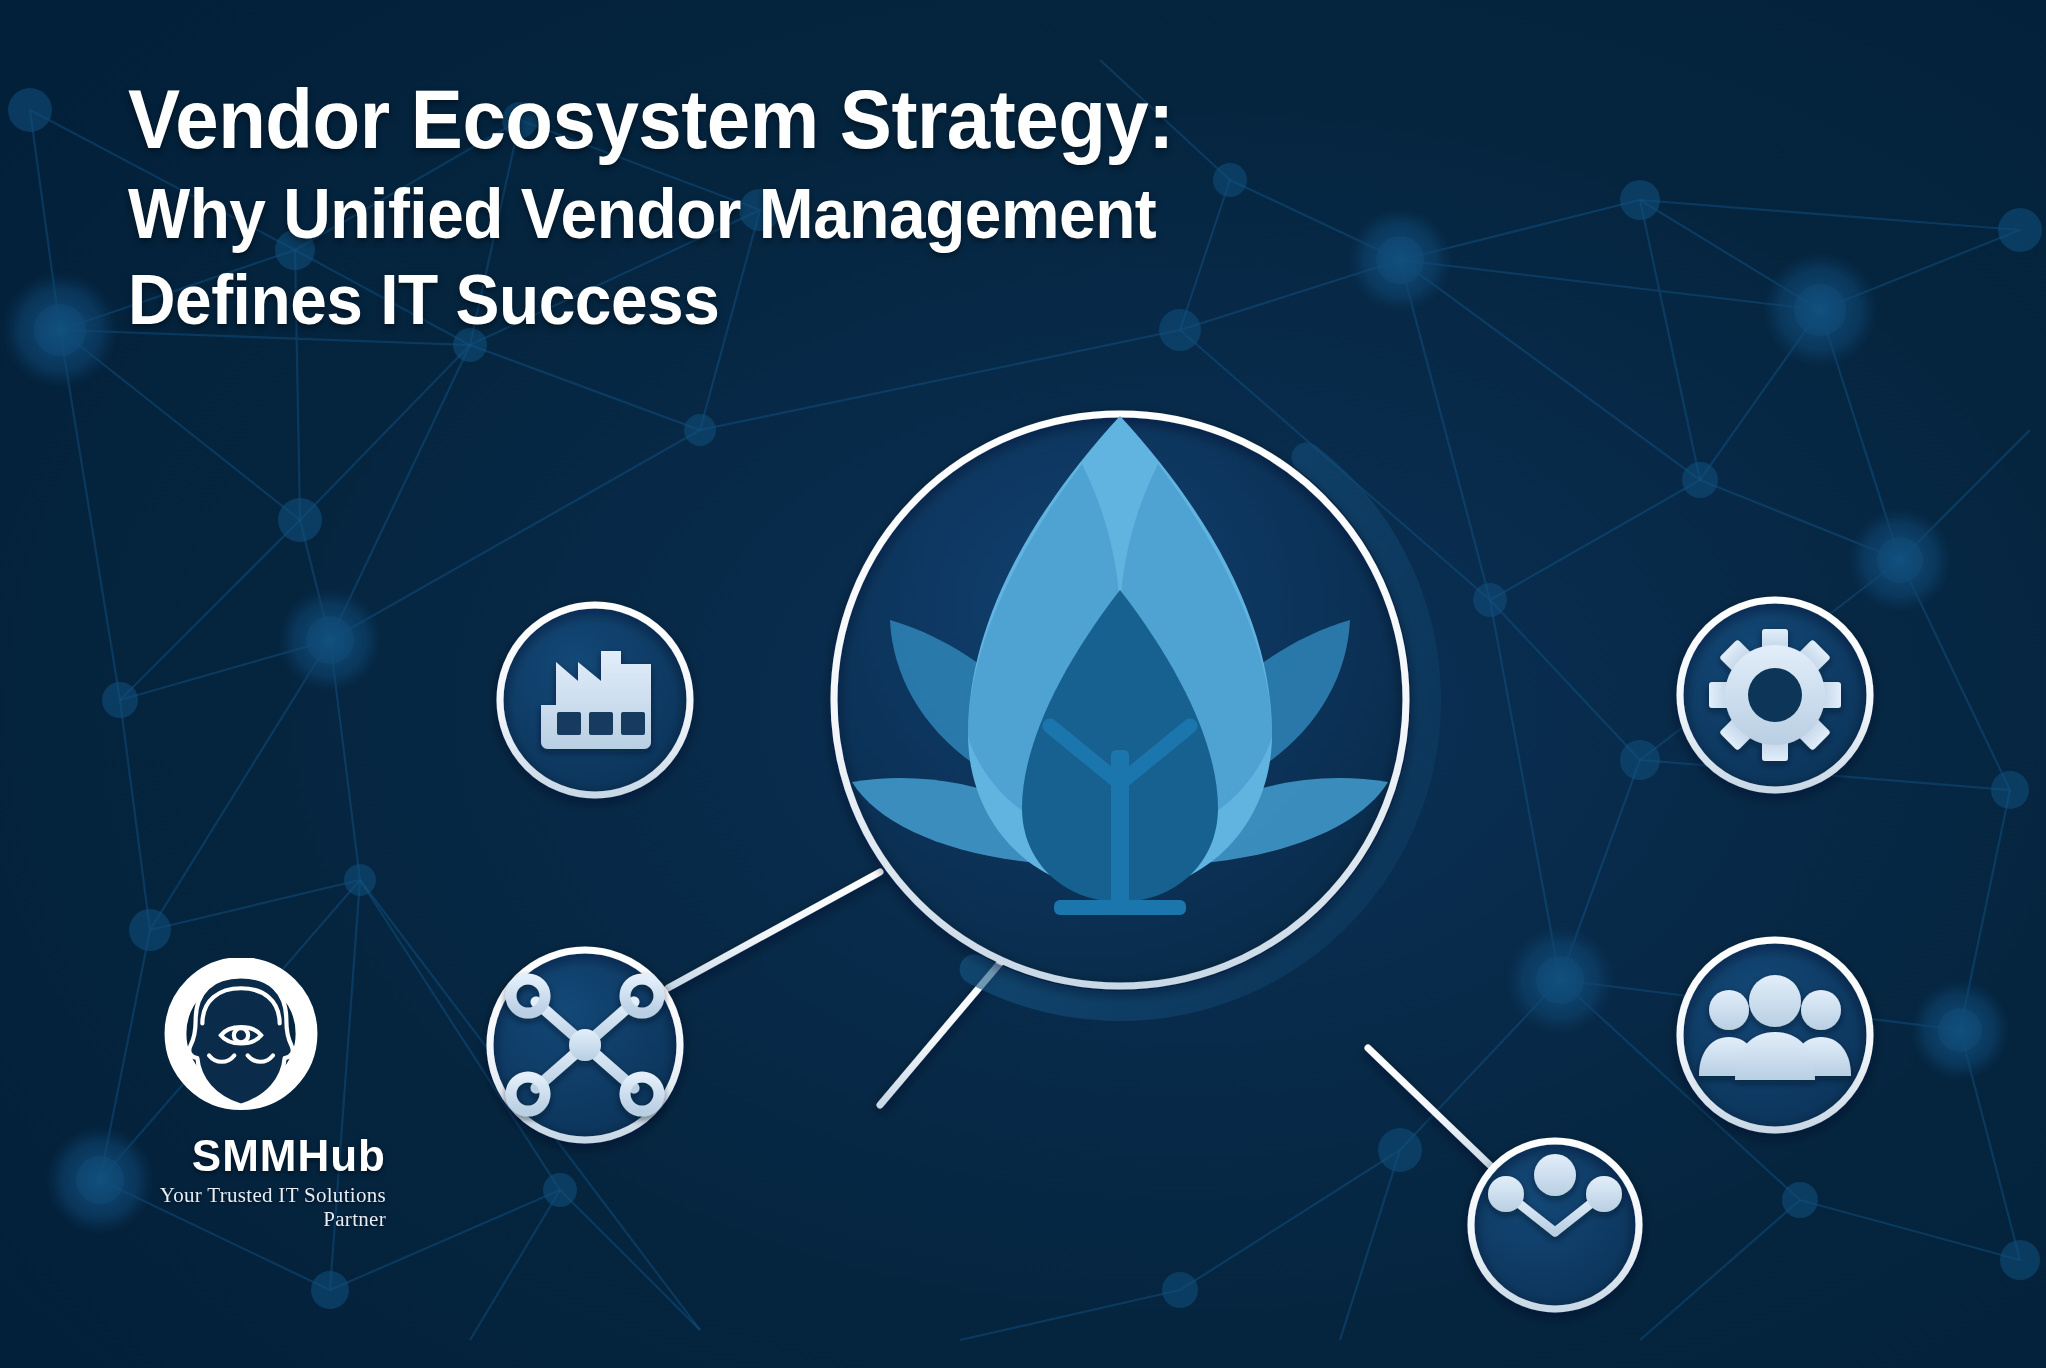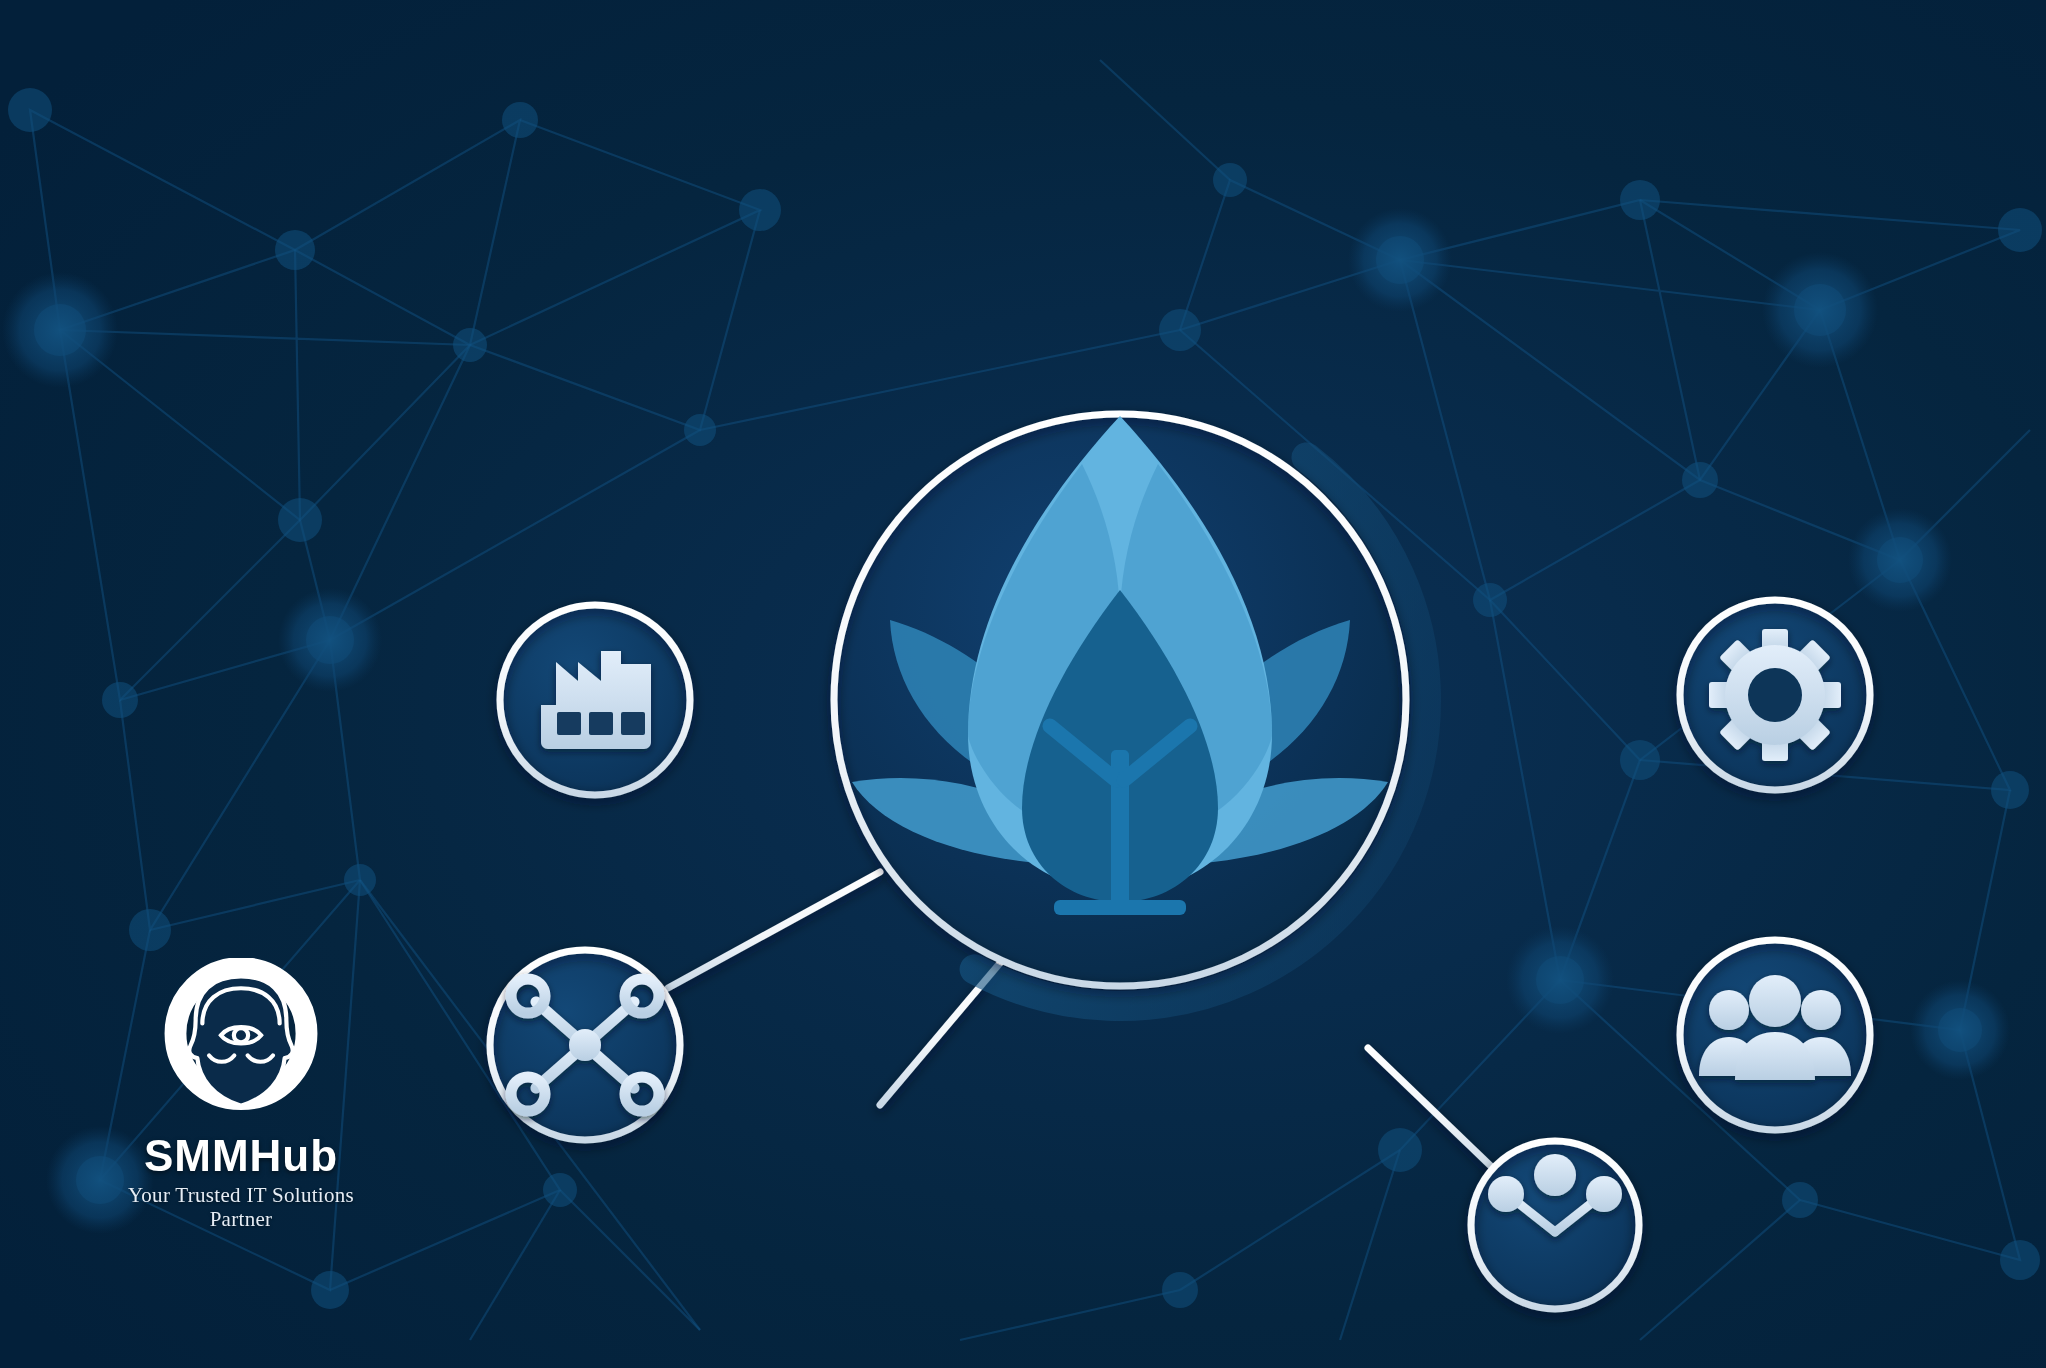--- a/index.html
+++ b/index.html
@@ -45,21 +45,21 @@
 
   
   #diagram { position:absolute; inset:0; width:100%; height:100%; z-index:4; }
 
   
   .logo-block {
     position:absolute;
     left:96px; top:958px;
     width:290px;
     z-index:7;
-    text-align:center;
+    text-align:right;
   }
   .logo-mark { width:168px; height:168px; margin:0 auto; display:block; }
   .logo-word {
     margin-top:6px;
     color:#ffffff;
     font-family:"Liberation Sans", sans-serif;
     font-size:44px;
     font-weight:700;
     letter-spacing:1px;
     line-height:48px;
@@ -183,20 +183,25 @@
       <circle cx="330" cy="640" r="52"></circle>
       <circle cx="100" cy="1180" r="54"></circle>
       <circle cx="1820" cy="310" r="58"></circle>
       <circle cx="1900" cy="560" r="52"></circle>
       <circle cx="1560" cy="980" r="54"></circle>
       <circle cx="1960" cy="1030" r="50"></circle>
       <circle cx="1400" cy="260" r="52"></circle>
     </g>
   </svg>
 
+  <div class="headline">
+    <div class="hl-line hl-1">Vendor Ecosystem Strategy:</div>
+    <div class="hl-line hl-2">Why Unified Vendor Management</div>
+    <div class="hl-line hl-3">Defines IT Success</div>
+  </div>
 
   <svg id="diagram" viewBox="0 0 2046 1368">
     <defs>
       <linearGradient id="ringGrad" x1="0" y1="0" x2="0" y2="1">
         <stop offset="0%" stop-color="#ffffff"></stop>
         <stop offset="55%" stop-color="#f2f6fa"></stop>
         <stop offset="100%" stop-color="#c9d8e6"></stop>
       </linearGradient>
       <linearGradient id="iconGrad" x1="0" y1="0" x2="0" y2="1">
         <stop offset="0%" stop-color="#e2eefa"></stop>

